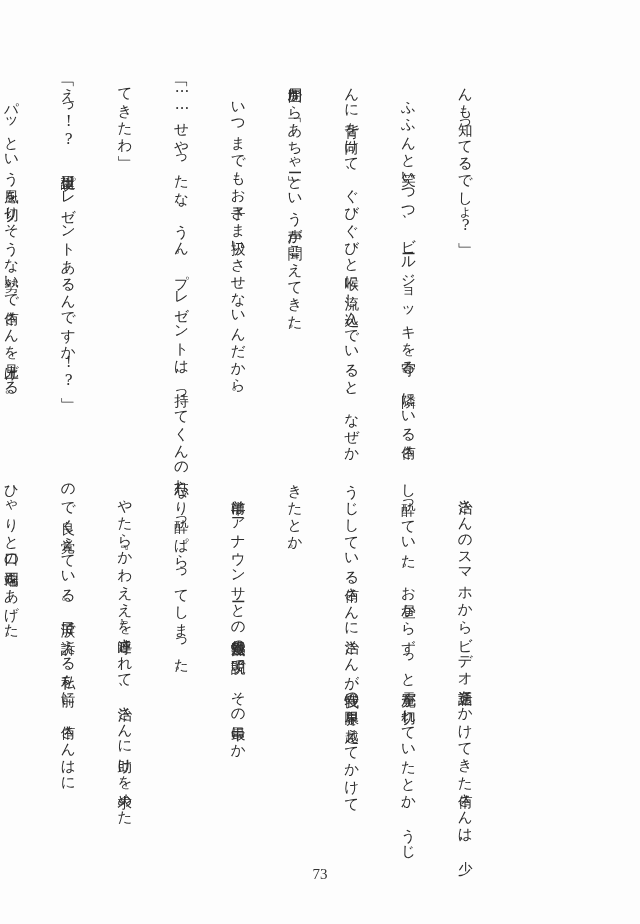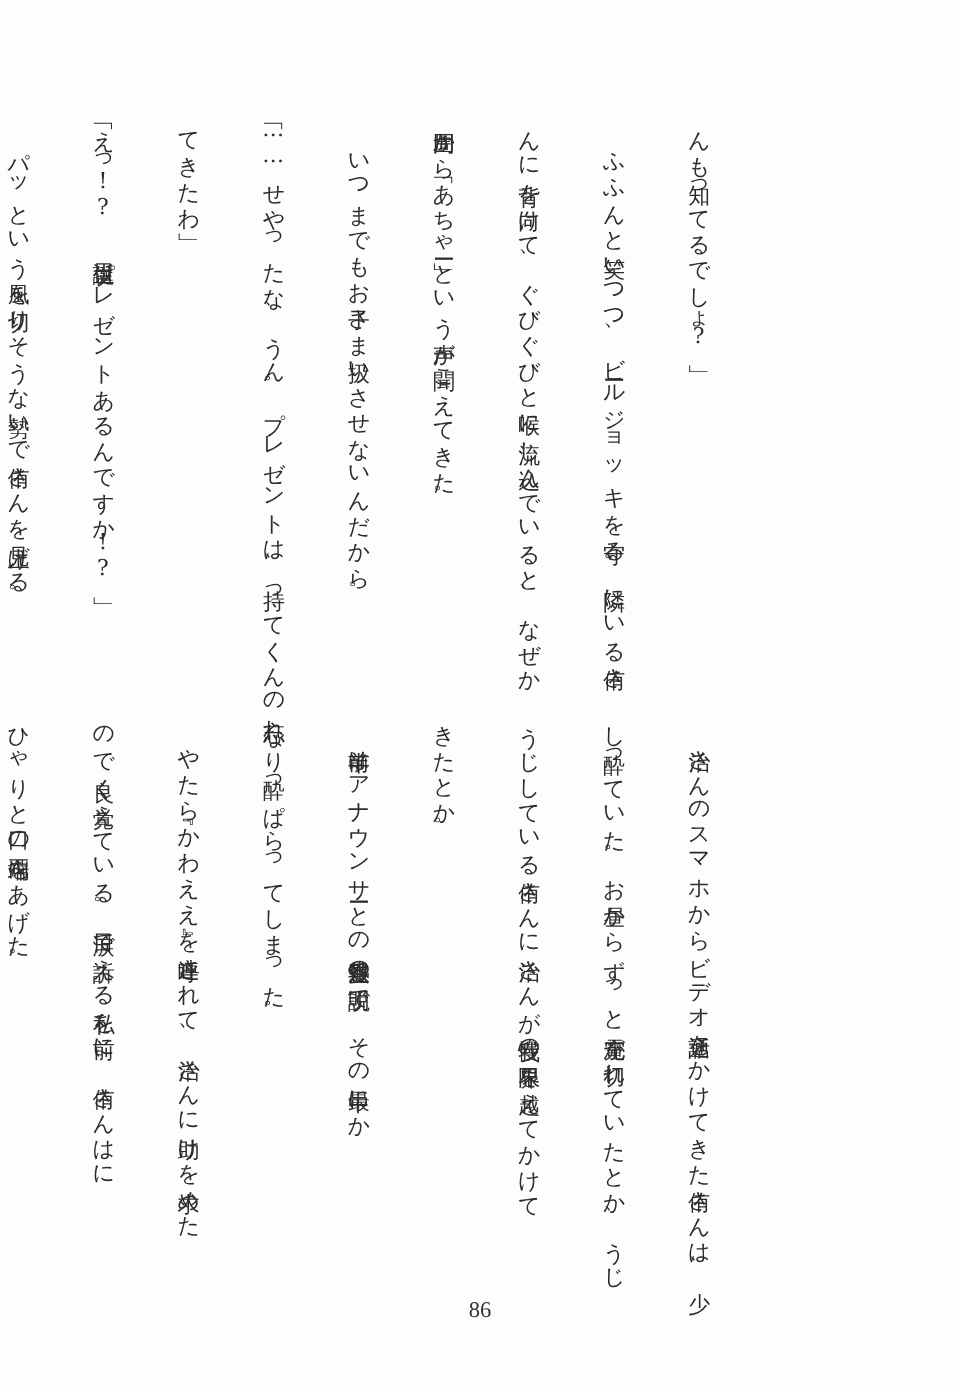--- a/index.html
+++ b/index.html
@@ -103,14 +103,14 @@
     
     
     
     
     
     
     
     
   </div>
 
-  <div class="page-number">86</div>
+  <div class="page-number">73</div>
 </div>
 
 </body></html>

